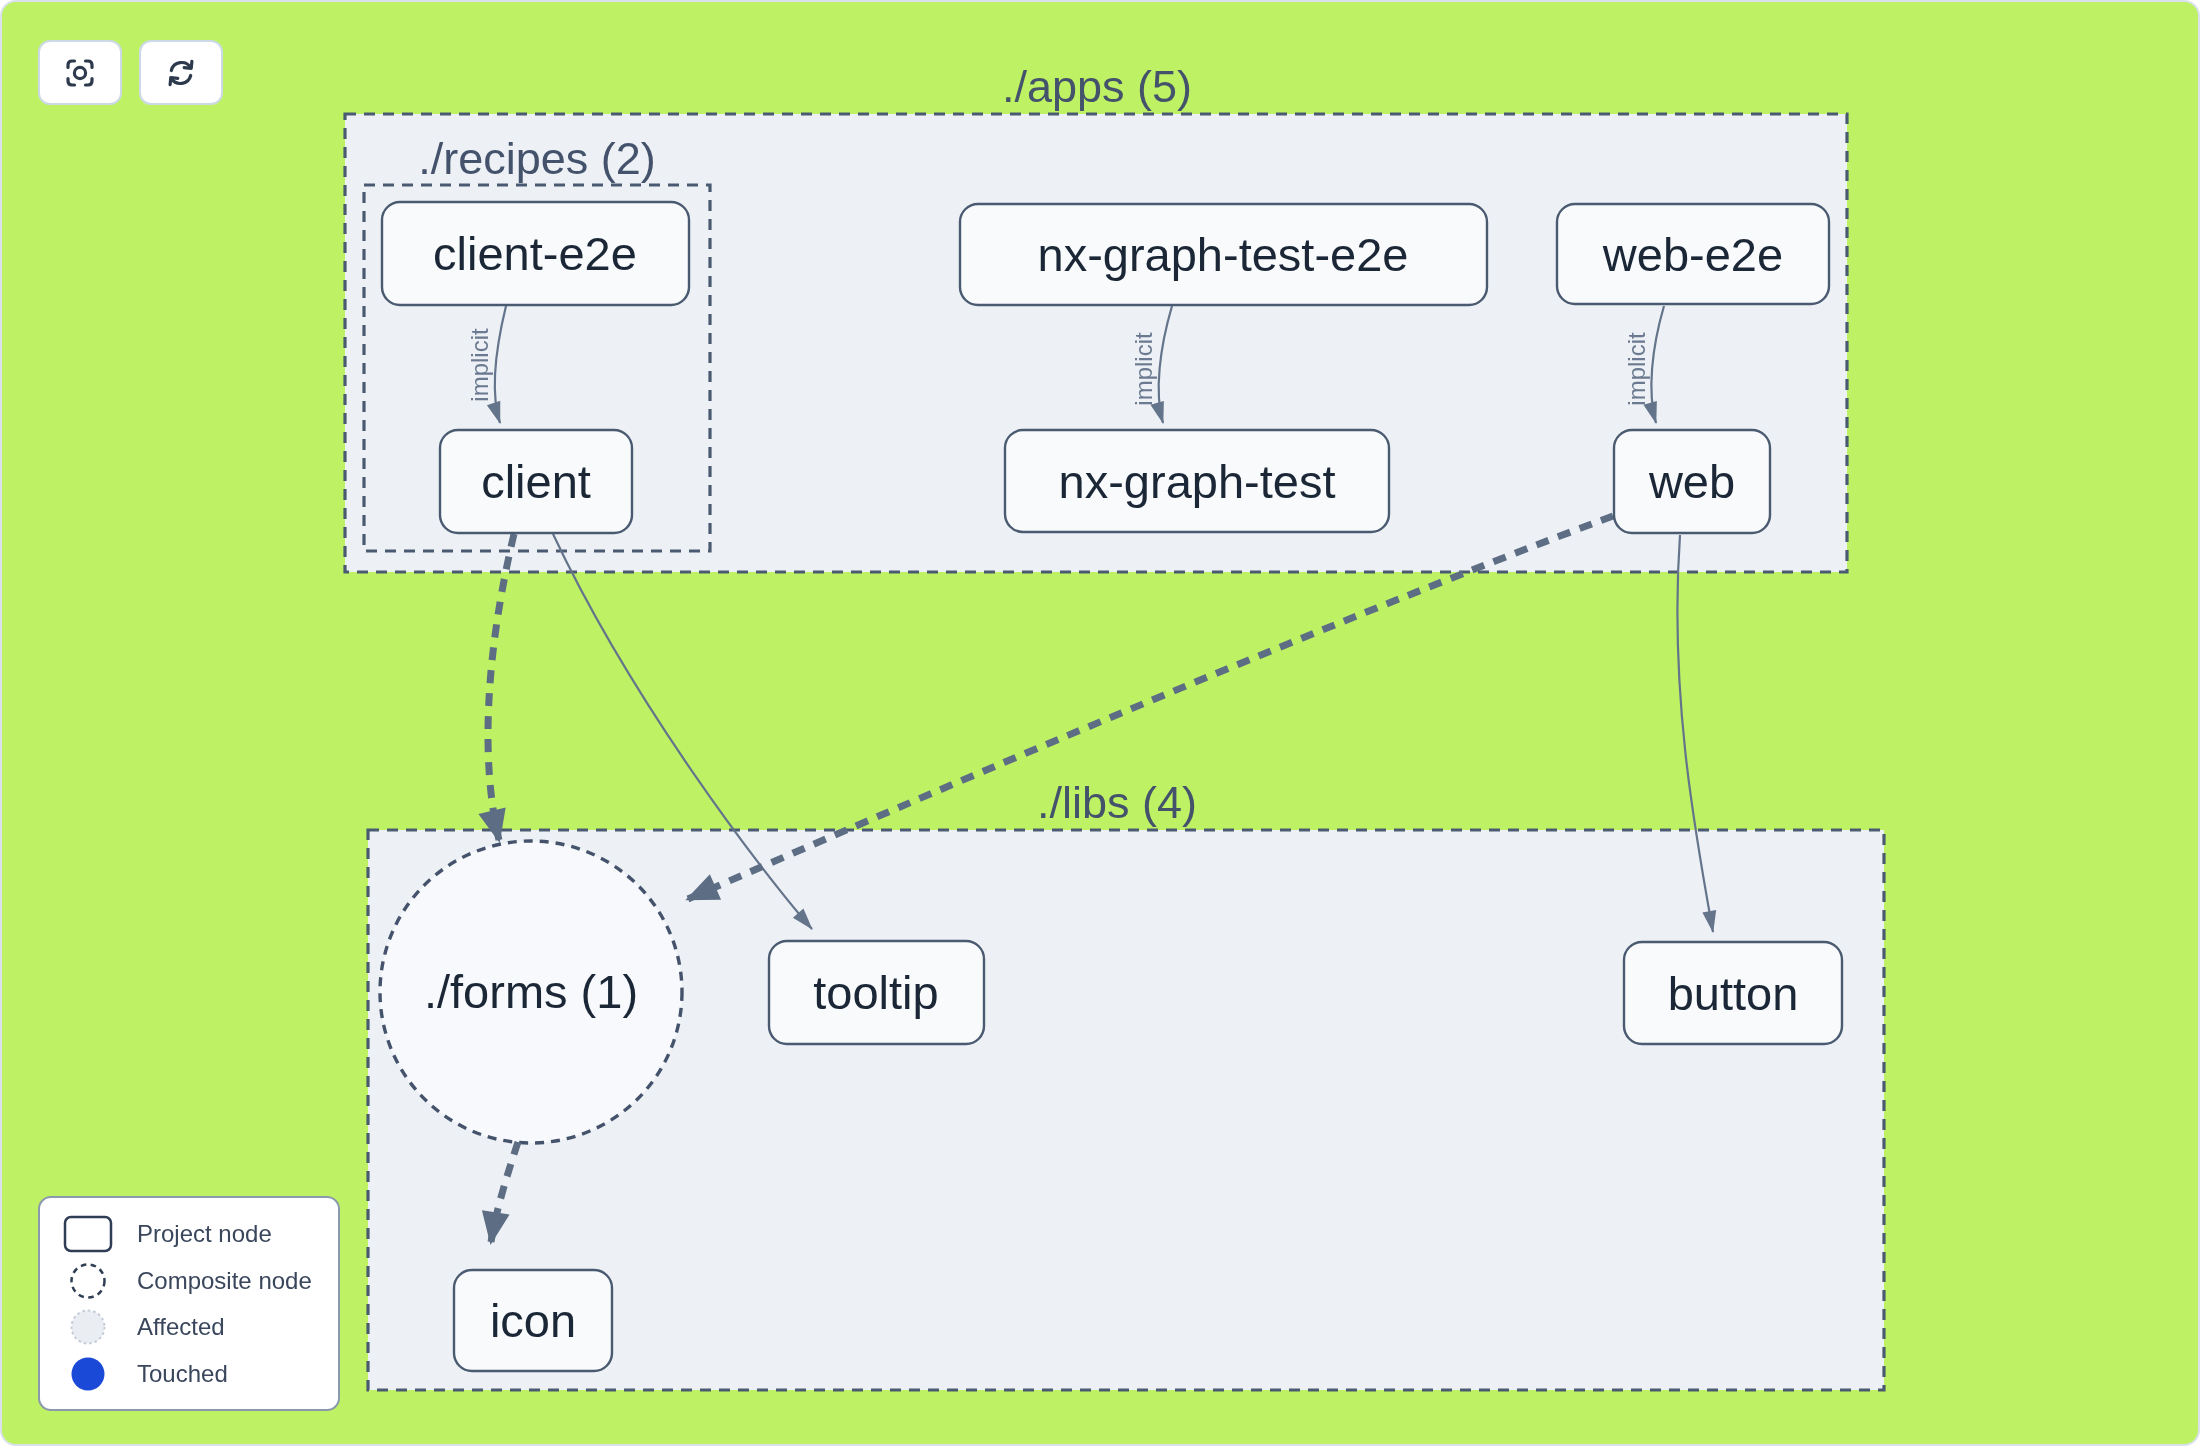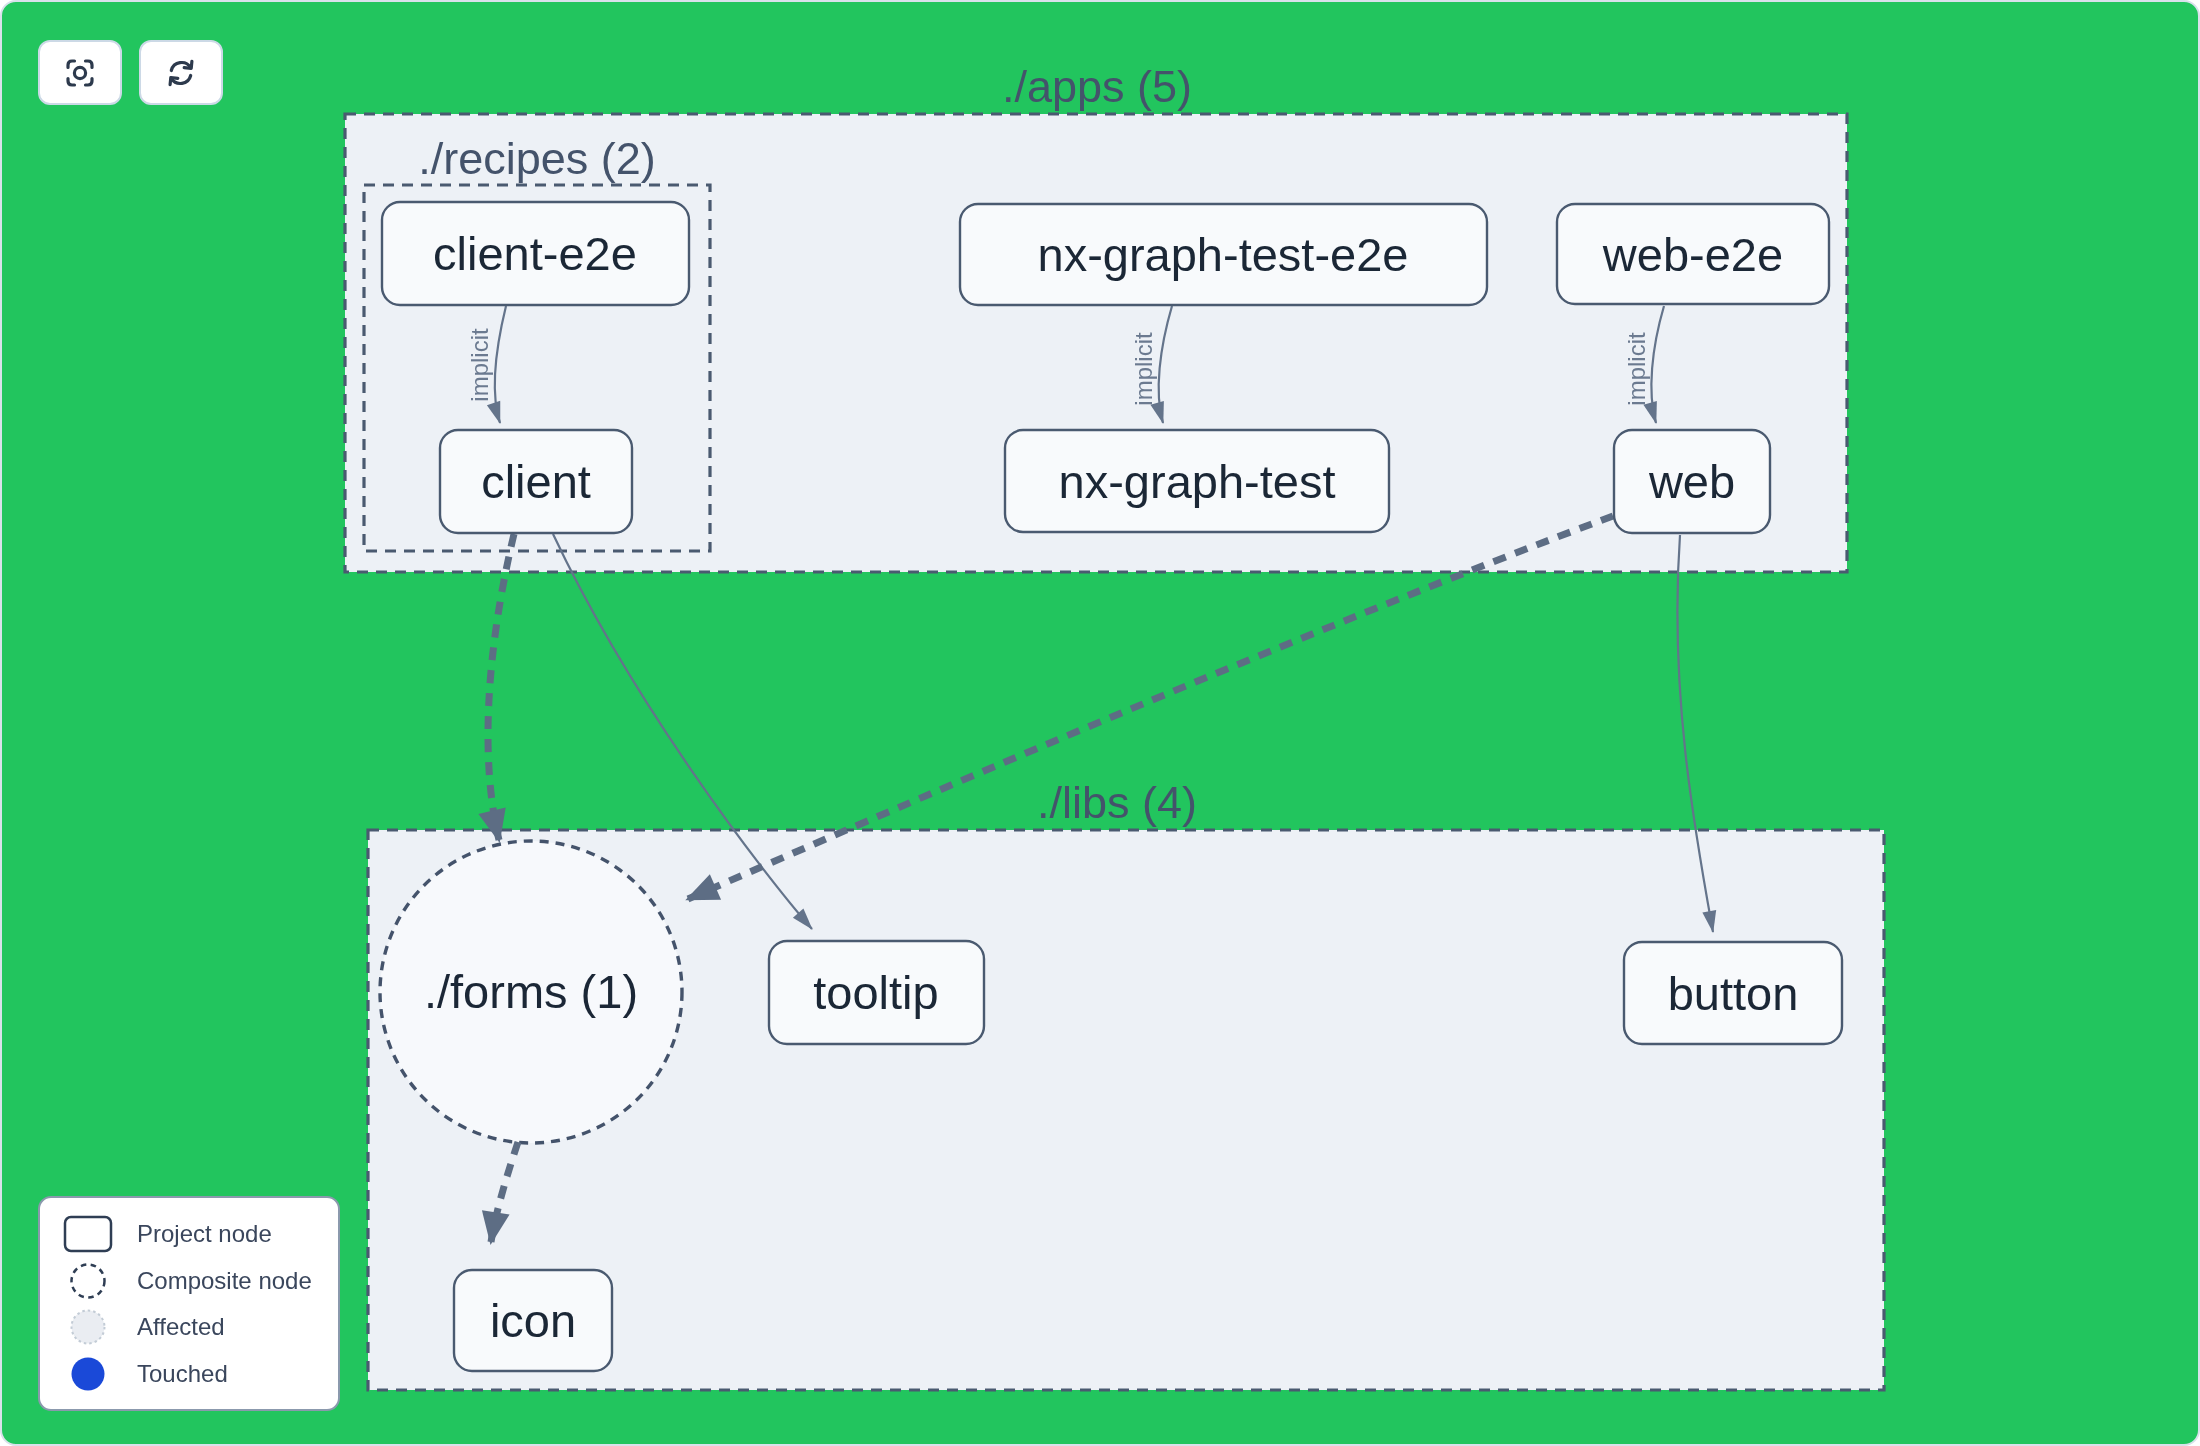--- a/index.html
+++ b/index.html
@@ -1,21 +1,21 @@
 <!DOCTYPE html>
 <html><head>
 <meta charset="utf-8">
 <style>
   html, body { margin: 0; padding: 0; background: #ffffff; }
   .canvas {
     position: relative;
     width: 2200px;
     height: 1446px;
     box-sizing: border-box;
-    background: #22c55e;
+    background: #bef264;
     border: 2px solid #d9e1eb;
     border-radius: 16px;
     overflow: hidden;
     font-family: "Liberation Sans", sans-serif;
   }
   .graph-svg { position: absolute; inset: 0; }
 
   
   .toolbar { position: absolute; top: 38px; left: 36px; display: flex; gap: 17px; z-index: 5; }
   .tool-btn {

